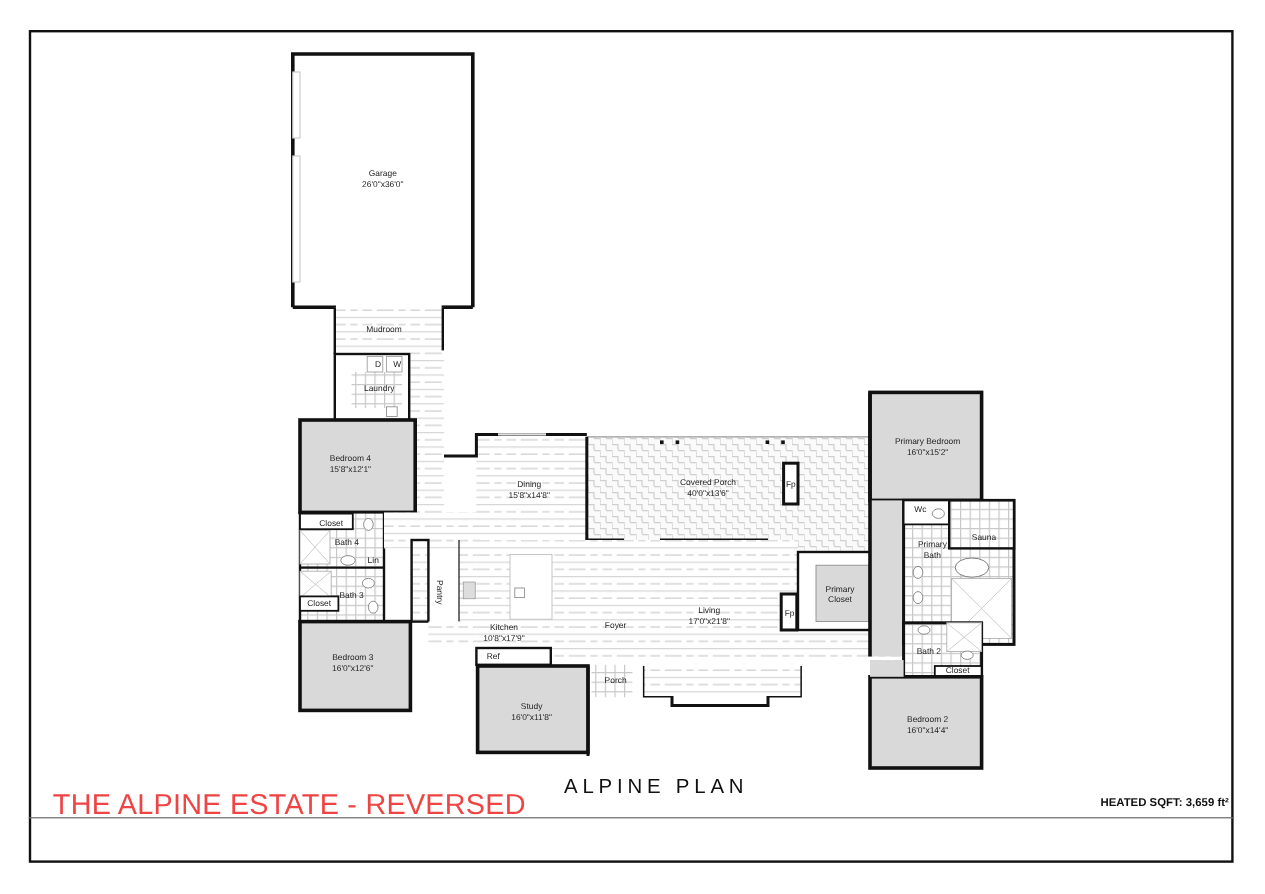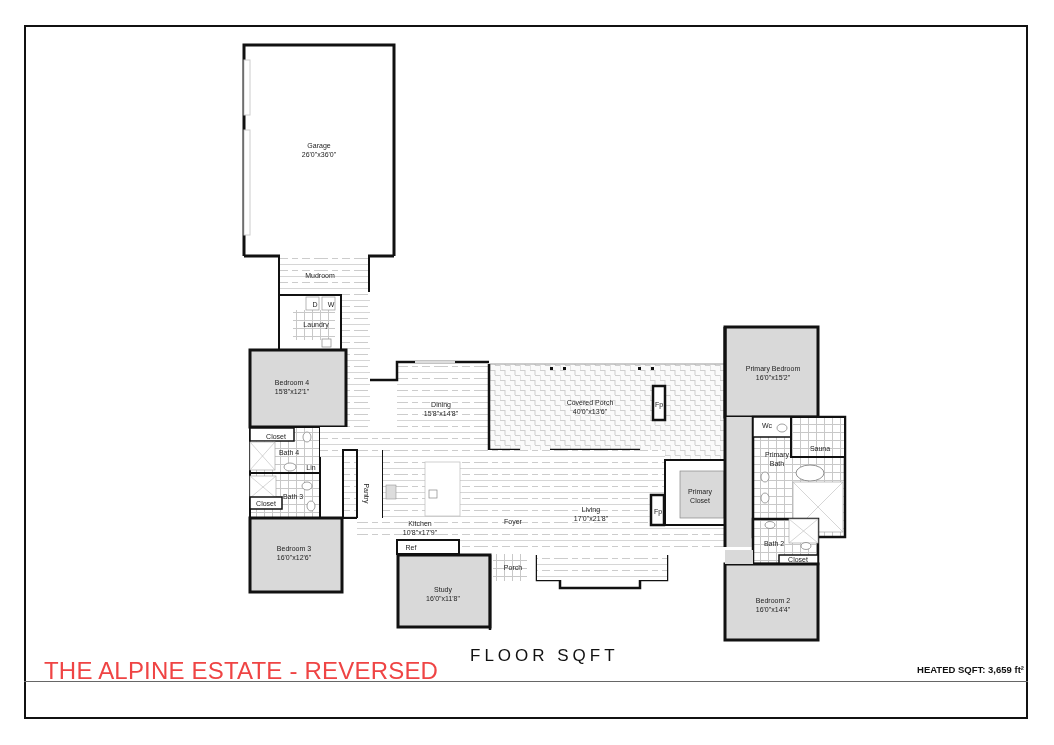--- a/index.html
+++ b/index.html
@@ -184,16 +184,16 @@
 <div class="lbl" style="left:820px;top:444px;"><span>Sauna</span></div>
 <div class="lbl" style="left:777px;top:450px;">
   <span>Primary</span><span class="dim">Bath</span>
 </div>
 <div class="lbl" style="left:774px;top:539px;"><span>Bath 2</span></div>
 <div class="lbl" style="left:798px;top:555px;"><span>Closet</span></div>
 <div class="lbl" style="left:773px;top:596px;">
   <span>Bedroom 2</span><span class="dim">16'0"x14'4"</span>
 </div>
 
-<div class="plan-label">FLOOR SQFT</div>
+<div class="plan-label">ALPINE PLAN</div>
 <div class="sqft">HEATED SQFT: 3,659 ft²</div>
 <div class="divider"></div>
 <div class="title">THE ALPINE ESTATE - REVERSED</div>
 
 </body></html>

